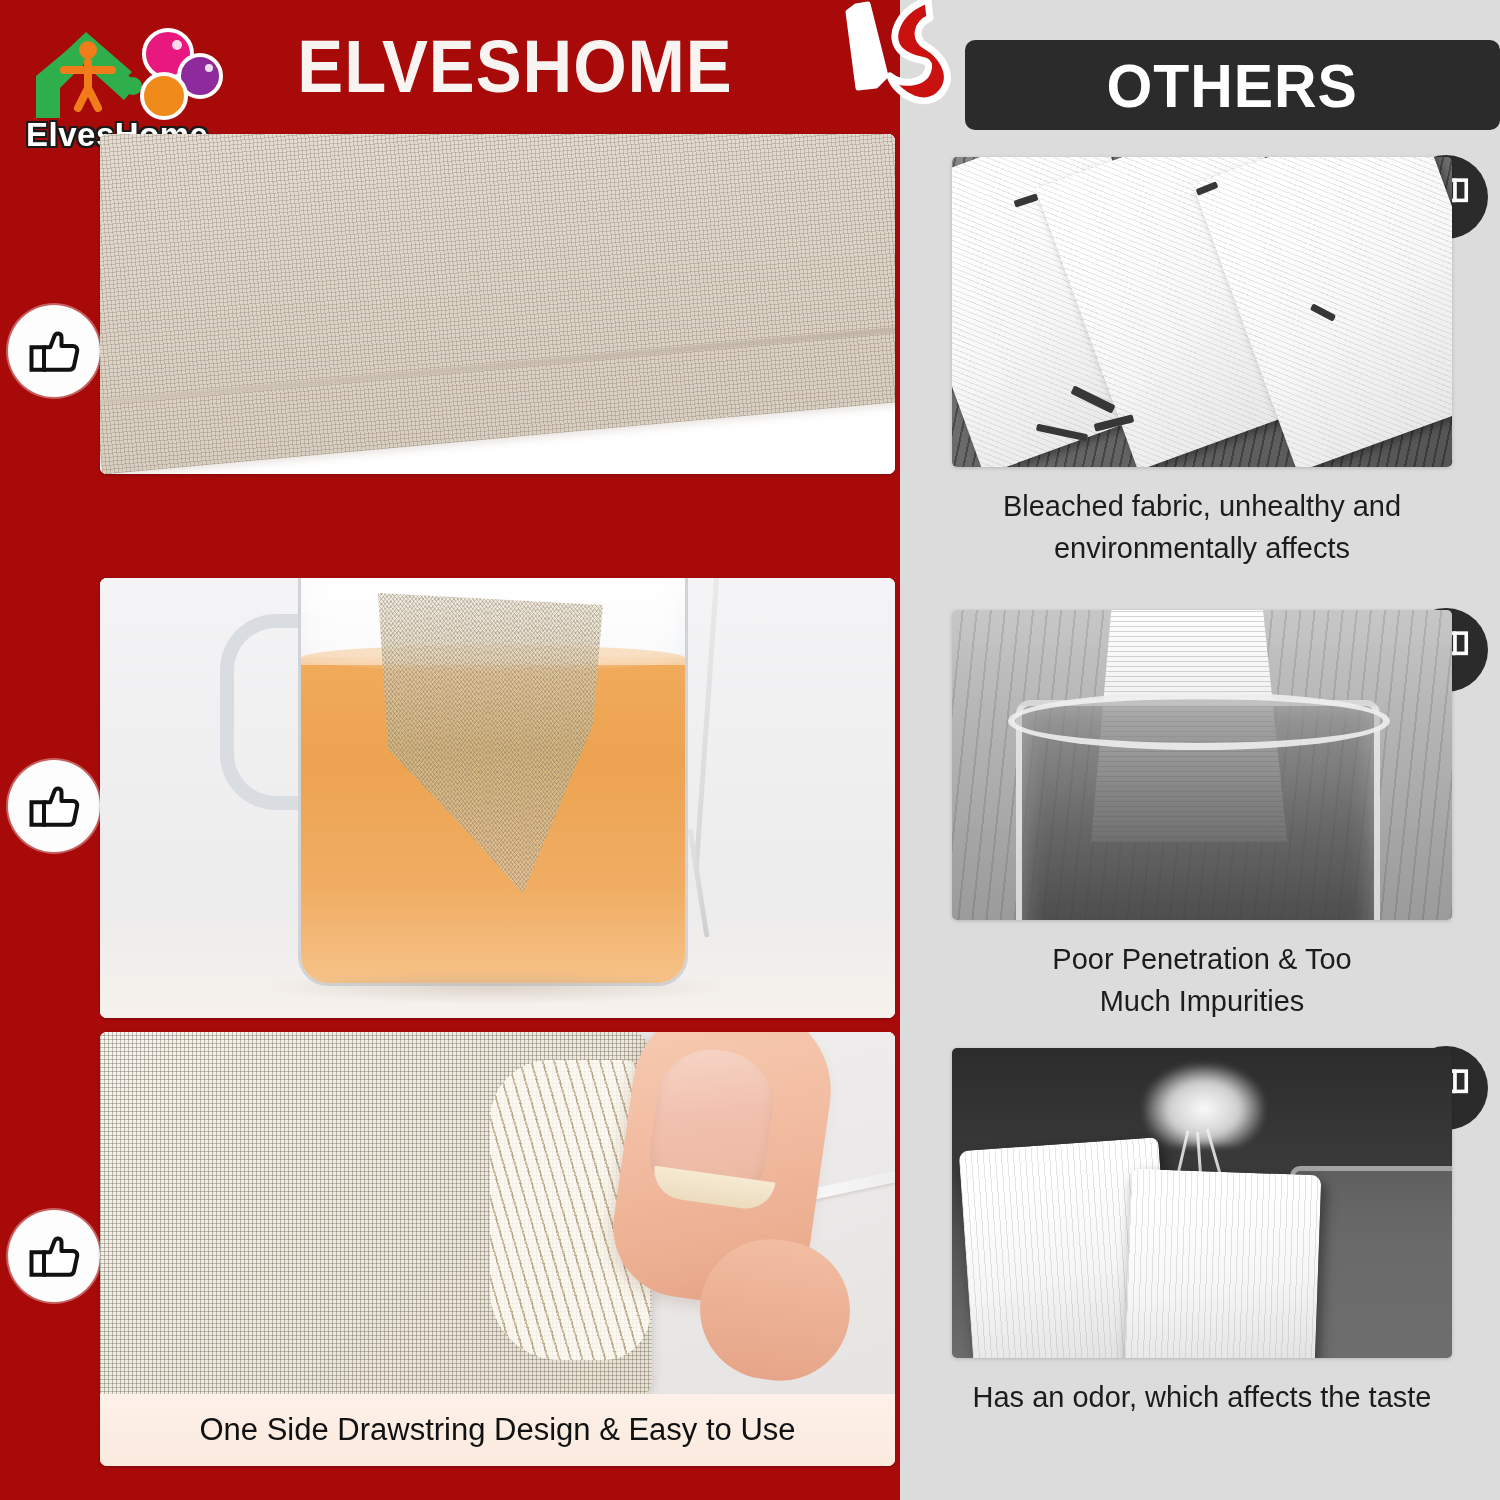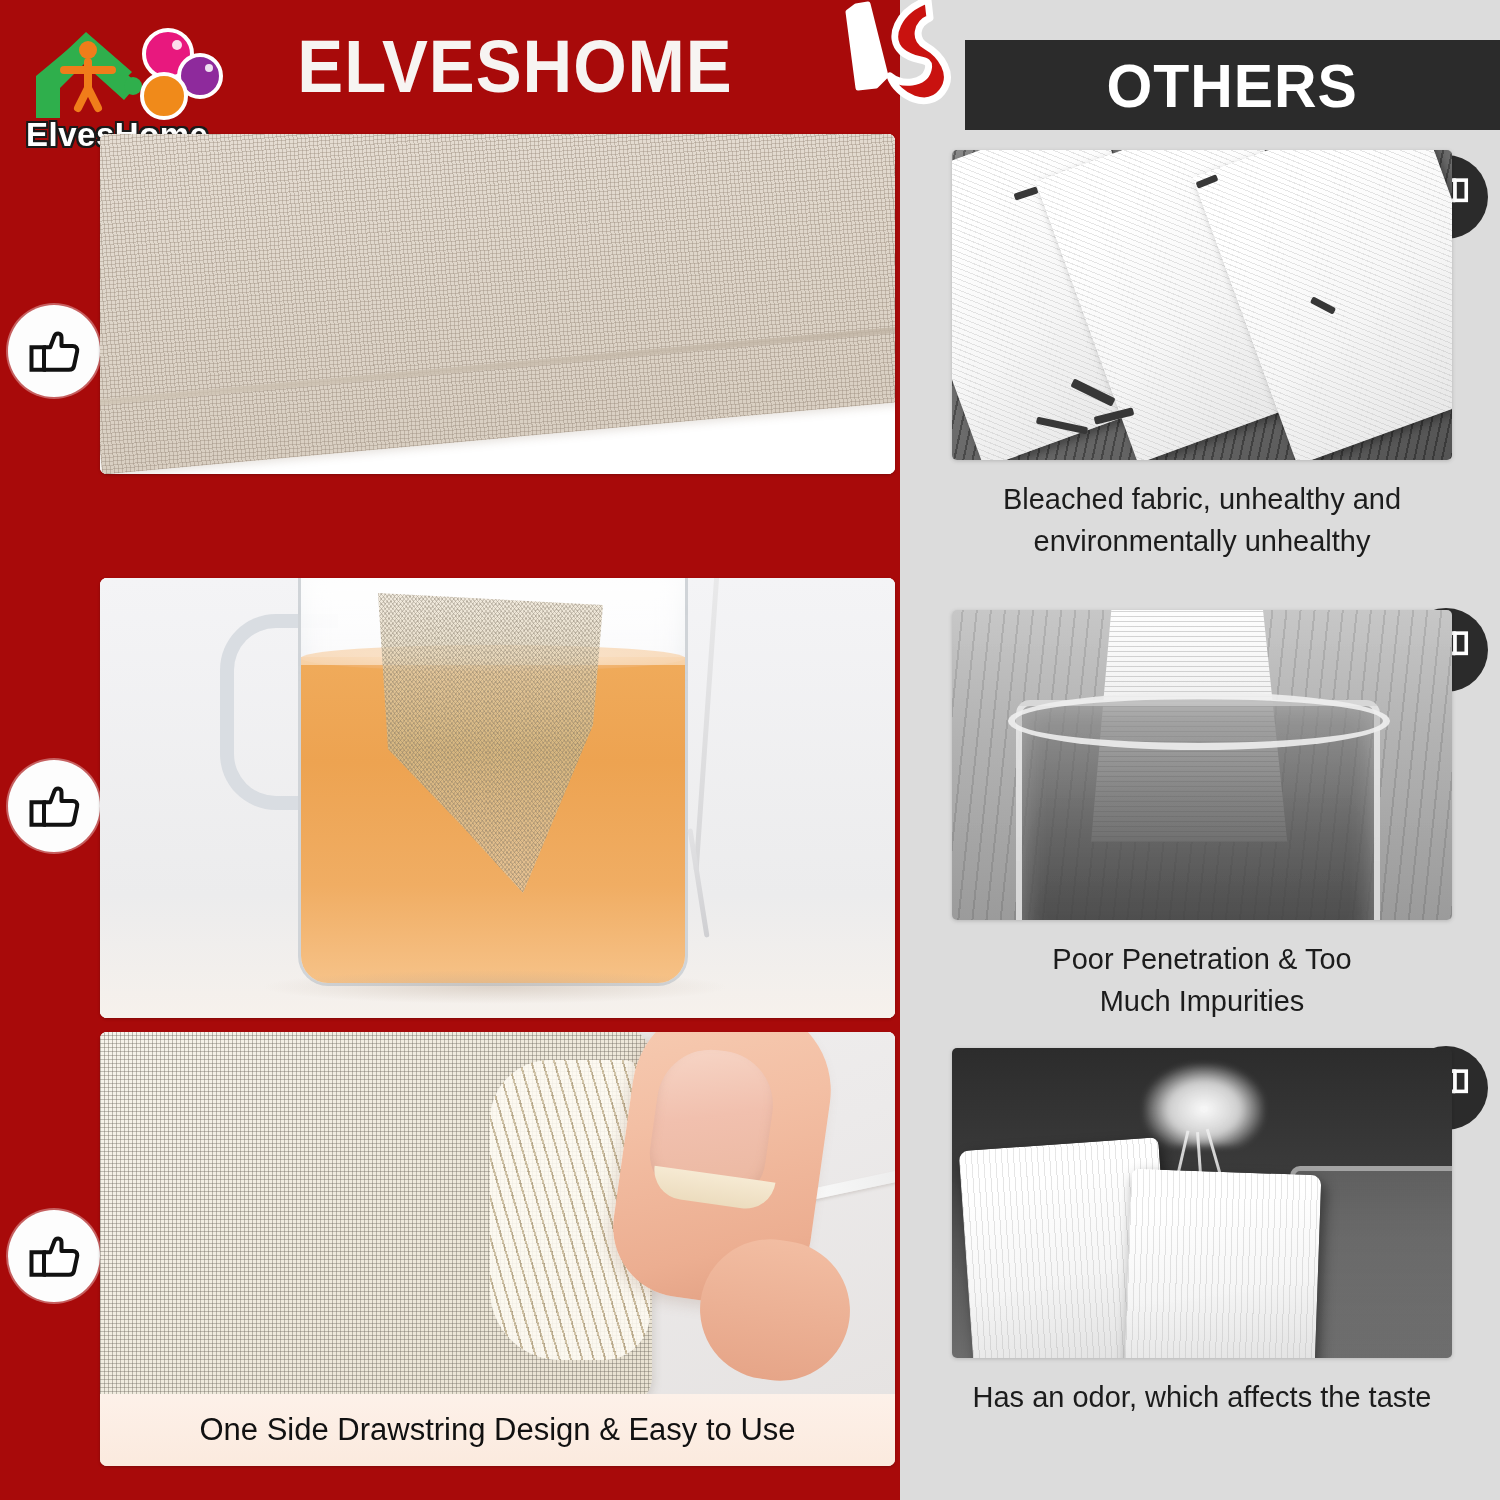--- a/index.html
+++ b/index.html
@@ -203,28 +203,29 @@
     position:absolute;left:900px;top:0;width:600px;height:1500px;
     background:#dcdcdc;
   }
   .vs-badge{
     position:absolute;left:828px;top:-6px;width:140px;height:142px;z-index:6;
   }
   .others-bar{
     position:absolute;left:965px;top:40px;width:535px;height:90px;
     background:#2b2b2b;display:flex;align-items:center;justify-content:center;
     z-index:3;
+    border-radius:10px;
   }
   .others-bar span{
     color:#ffffff;font-size:62px;font-weight:bold;letter-spacing:1px;
     transform:scaleX(.95);
   }
 
   .rcard{position:absolute;left:952px;width:500px;}
-  .rcard.r1{top:150px;}
+  .rcard.r1{top:157px;}
   .rcard.r2{top:610px;}
   .rcard.r3{top:1048px;}
 
   .rphoto{
     position:relative;width:500px;height:310px;border-radius:5px;overflow:hidden;
     filter:grayscale(1) contrast(1.04);
     box-shadow:0 1px 4px rgba(0,0,0,.18);
   }
   .rcap{
     width:500px;margin-top:18px;text-align:center;
@@ -444,21 +445,21 @@
       <div class="bag b3"></div>
       <div class="leafbit l1"></div>
       <div class="leafbit l2"></div>
       <div class="leafbit l3"></div>
       <div class="leafbit l4"></div>
       <div class="leafbit l5"></div>
       <div class="leafbit l6"></div>
     </div>
     <div class="rcap">
       <div>Bleached fabric, unhealthy and</div>
-      <div>environmentally unhealthy</div>
+      <div>environmentally affects</div>
     </div>
   </div>
 
   <div class="rcard r3">
     <div class="rphoto">
       <div class="r3scene"></div>
       <div class="r3glass"></div>
       <div class="lint"></div>
       <div class="lint-strand s1"></div>
       <div class="lint-strand s2"></div>

